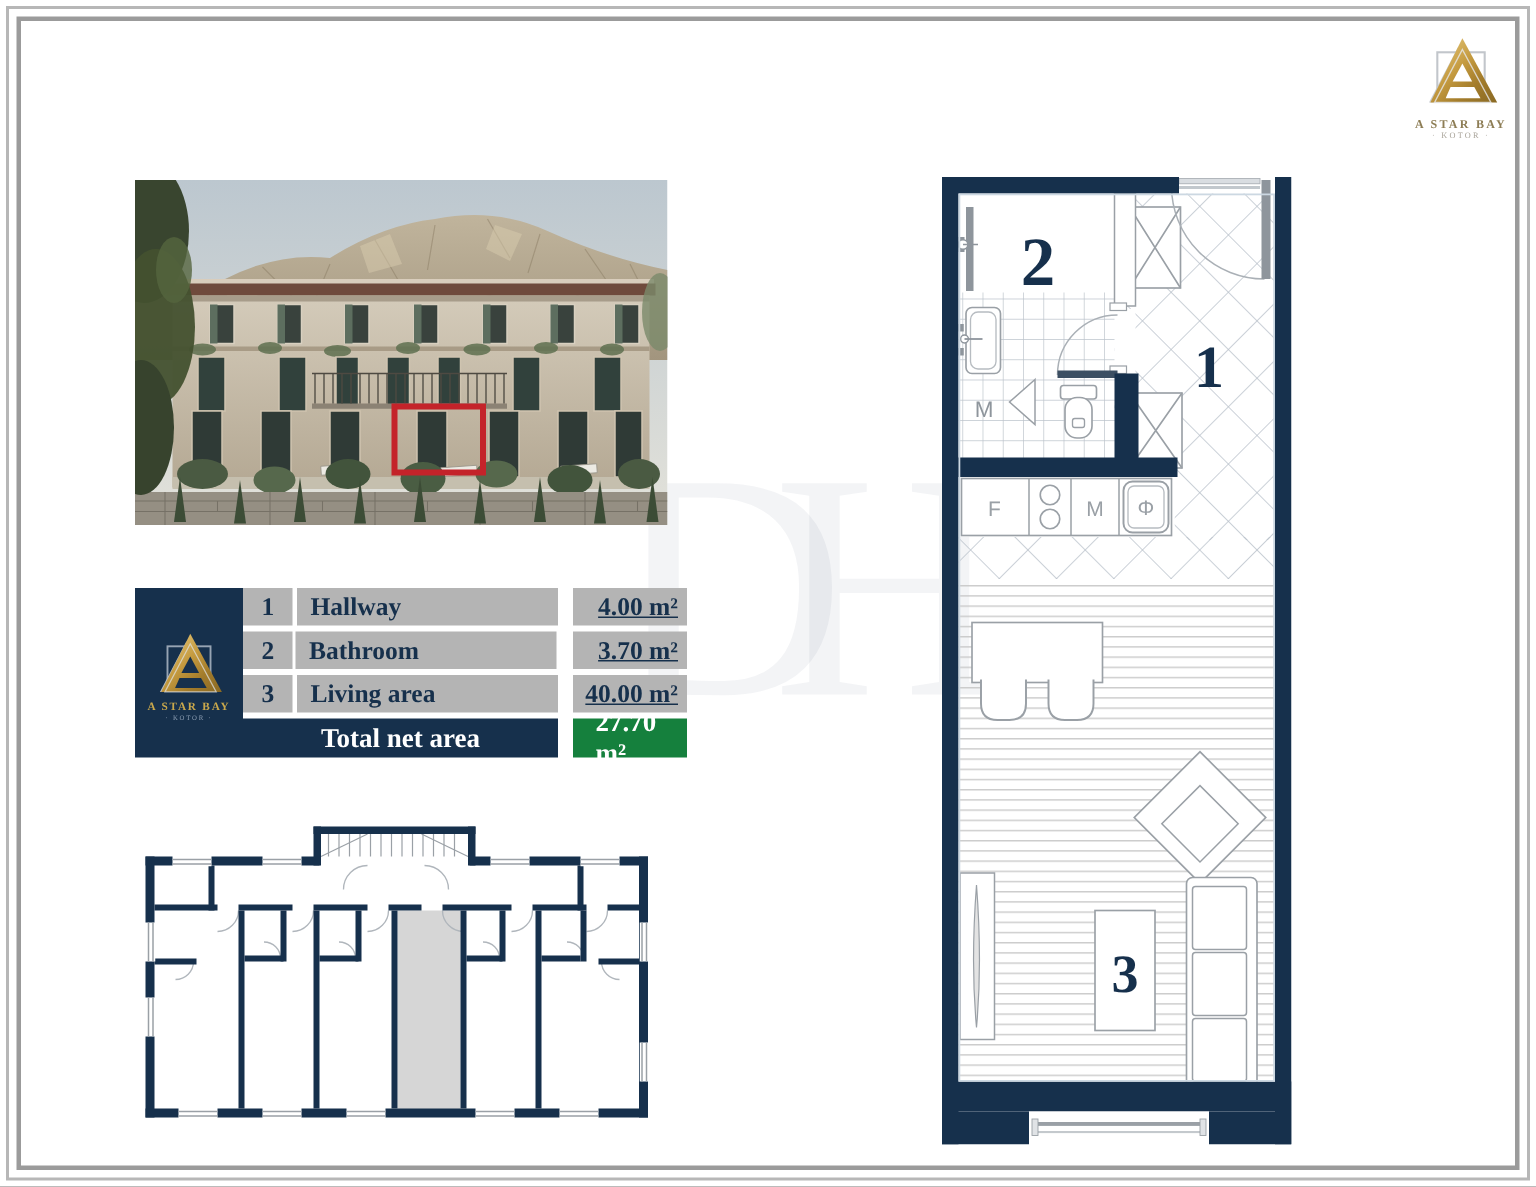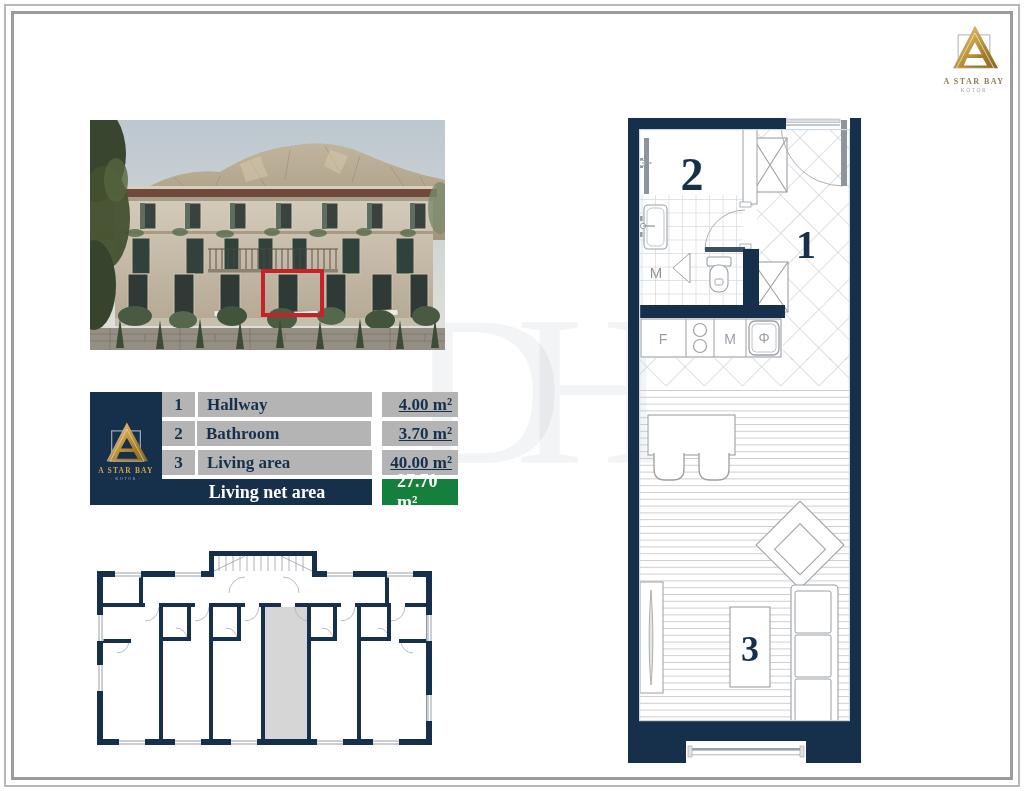--- a/index.html
+++ b/index.html
@@ -250,21 +250,21 @@
     <div class="cell val row0" style="left:292px">4.00 m²</div>
 
     <div class="cell num row1" style="left:72px">2</div>
     <div class="cell name row1" style="left:107px">Bathroom</div>
     <div class="cell val row1" style="left:292px">3.70 m²</div>
 
     <div class="cell num row2" style="left:72px">3</div>
     <div class="cell name row2" style="left:108px">Living area</div>
     <div class="cell val row2" style="left:292px">40.00 m²</div>
 
-    <div class="total-bar">Living net area</div>
+    <div class="total-bar">Total net area</div>
     <div class="total-val">27.70 m²</div>
   </div>
 
   <svg class="mini-plan" width="340" height="212" viewBox="0 0 340 212">
     <rect x="170" y="62" width="42" height="136" fill="#d6d6d6"></rect>
 
     <g stroke="#9aa0a6" stroke-width="0.8">
       <line x1="124" y1="11" x2="124" y2="26"></line>
         <line x1="131" y1="11" x2="131" y2="26"></line>
       <line x1="138" y1="11" x2="138" y2="26"></line>

